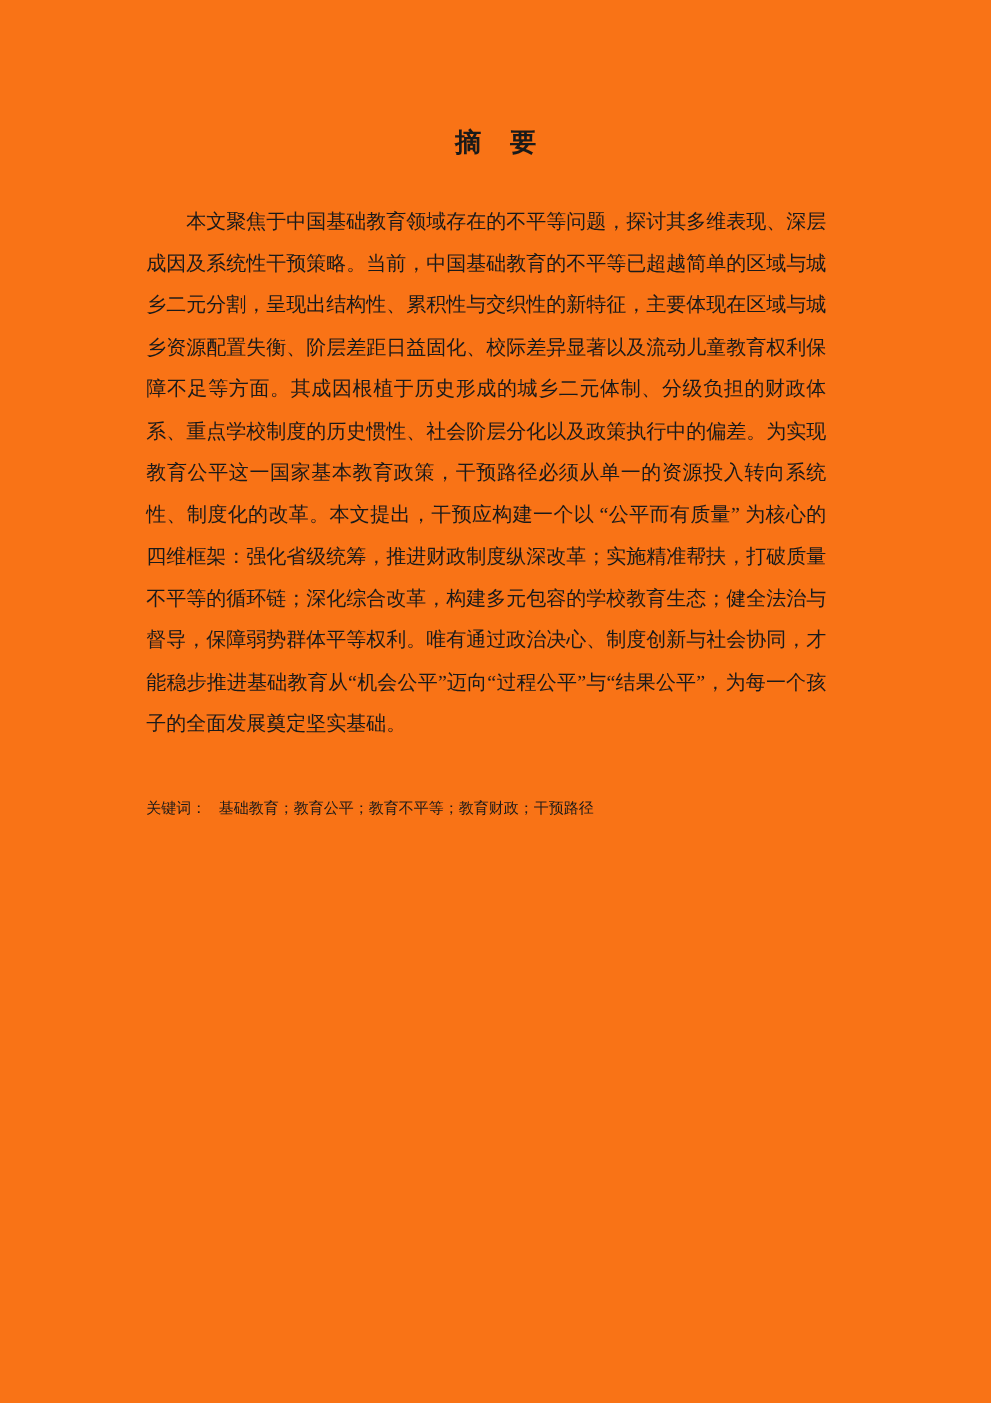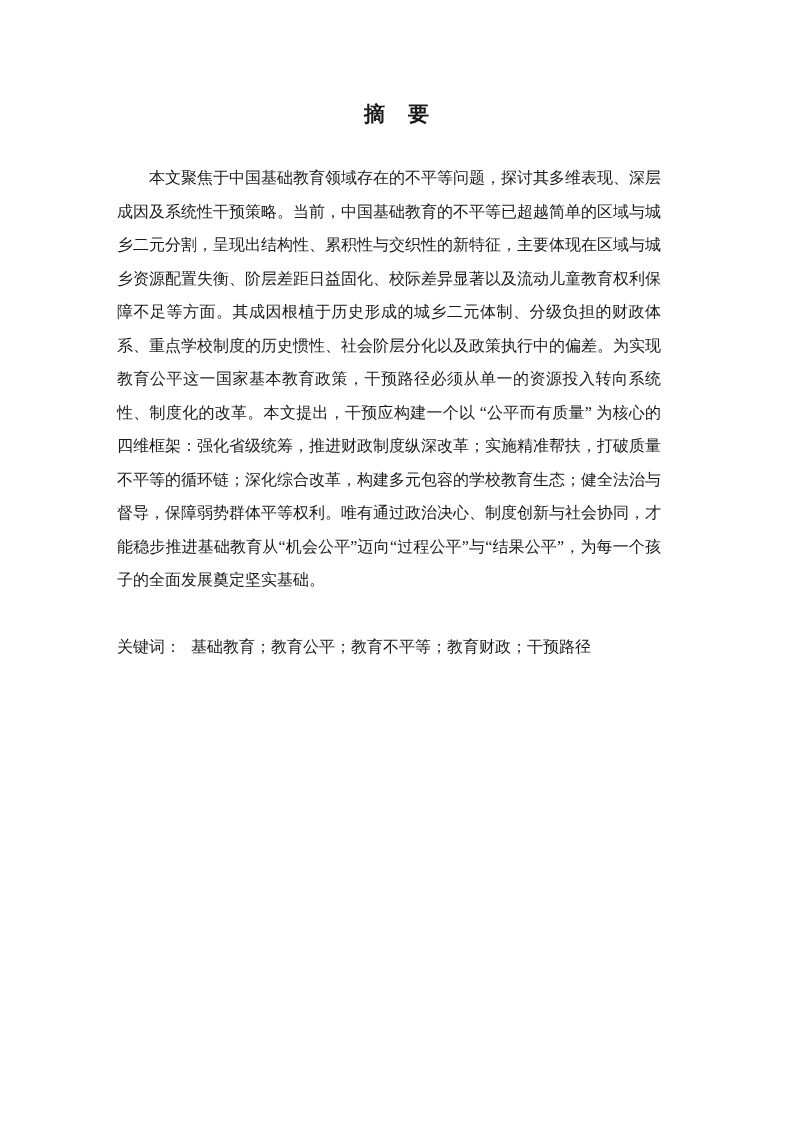--- a/index.html
+++ b/index.html
@@ -5,21 +5,21 @@
   html, body {
     margin: 0;
     padding: 0;
     background: #888;
   }
   .page {
     position: relative;
     width: 793px;
     height: 1122px;
     margin: 0 auto;
-    background: #ffffff;
+    background: #f97316;
     font-family: "Liberation Serif", "DejaVu Serif", serif;
     color: #1a1a1a;
     overflow: hidden;
   }
   .content {
     position: absolute;
     top: 0;
     left: 117px;
     width: 560px;
   }
@@ -36,21 +36,21 @@
     margin: 33px 16px 0 0;
     font-size: 16px;
     line-height: 33.5px;
     text-align: justify;
     text-justify: inter-ideograph;
     text-indent: 2em;
     word-break: break-all;
   }
   .keywords {
     margin: 33px 0 0 0;
-    font-size: 16px;
+    font-size: 12px;
     line-height: 33.5px;
     text-align: left;
   }
   .keywords-label {
     margin-right: 10px;
   }
 </style>
 </head>
 <body>
 

